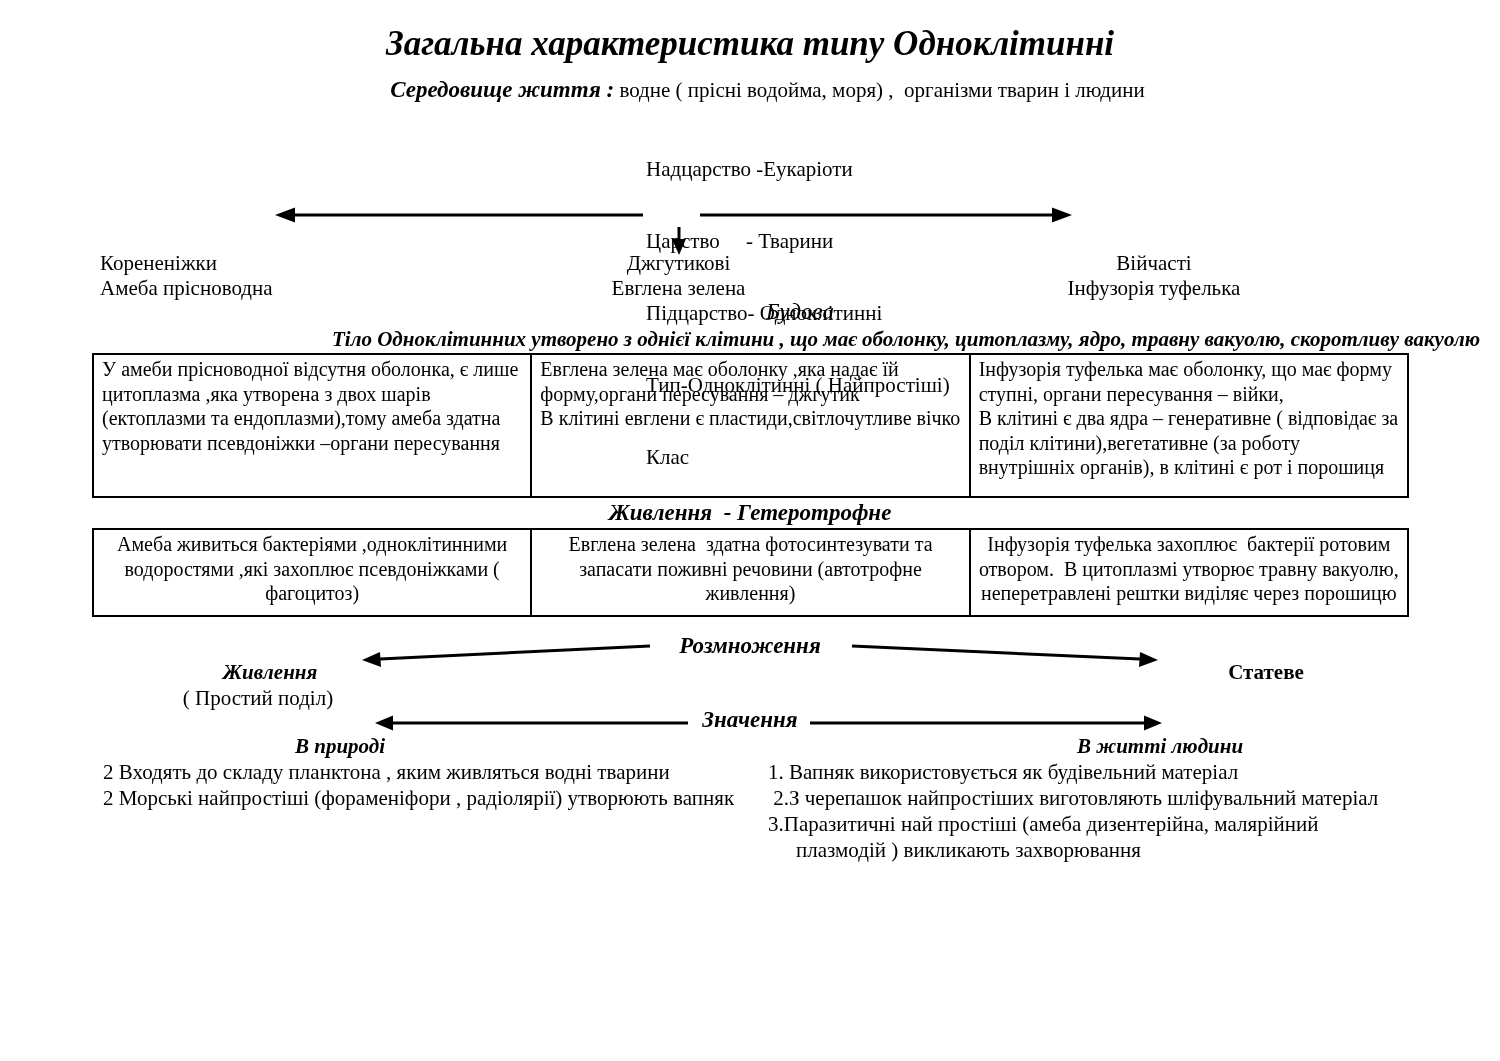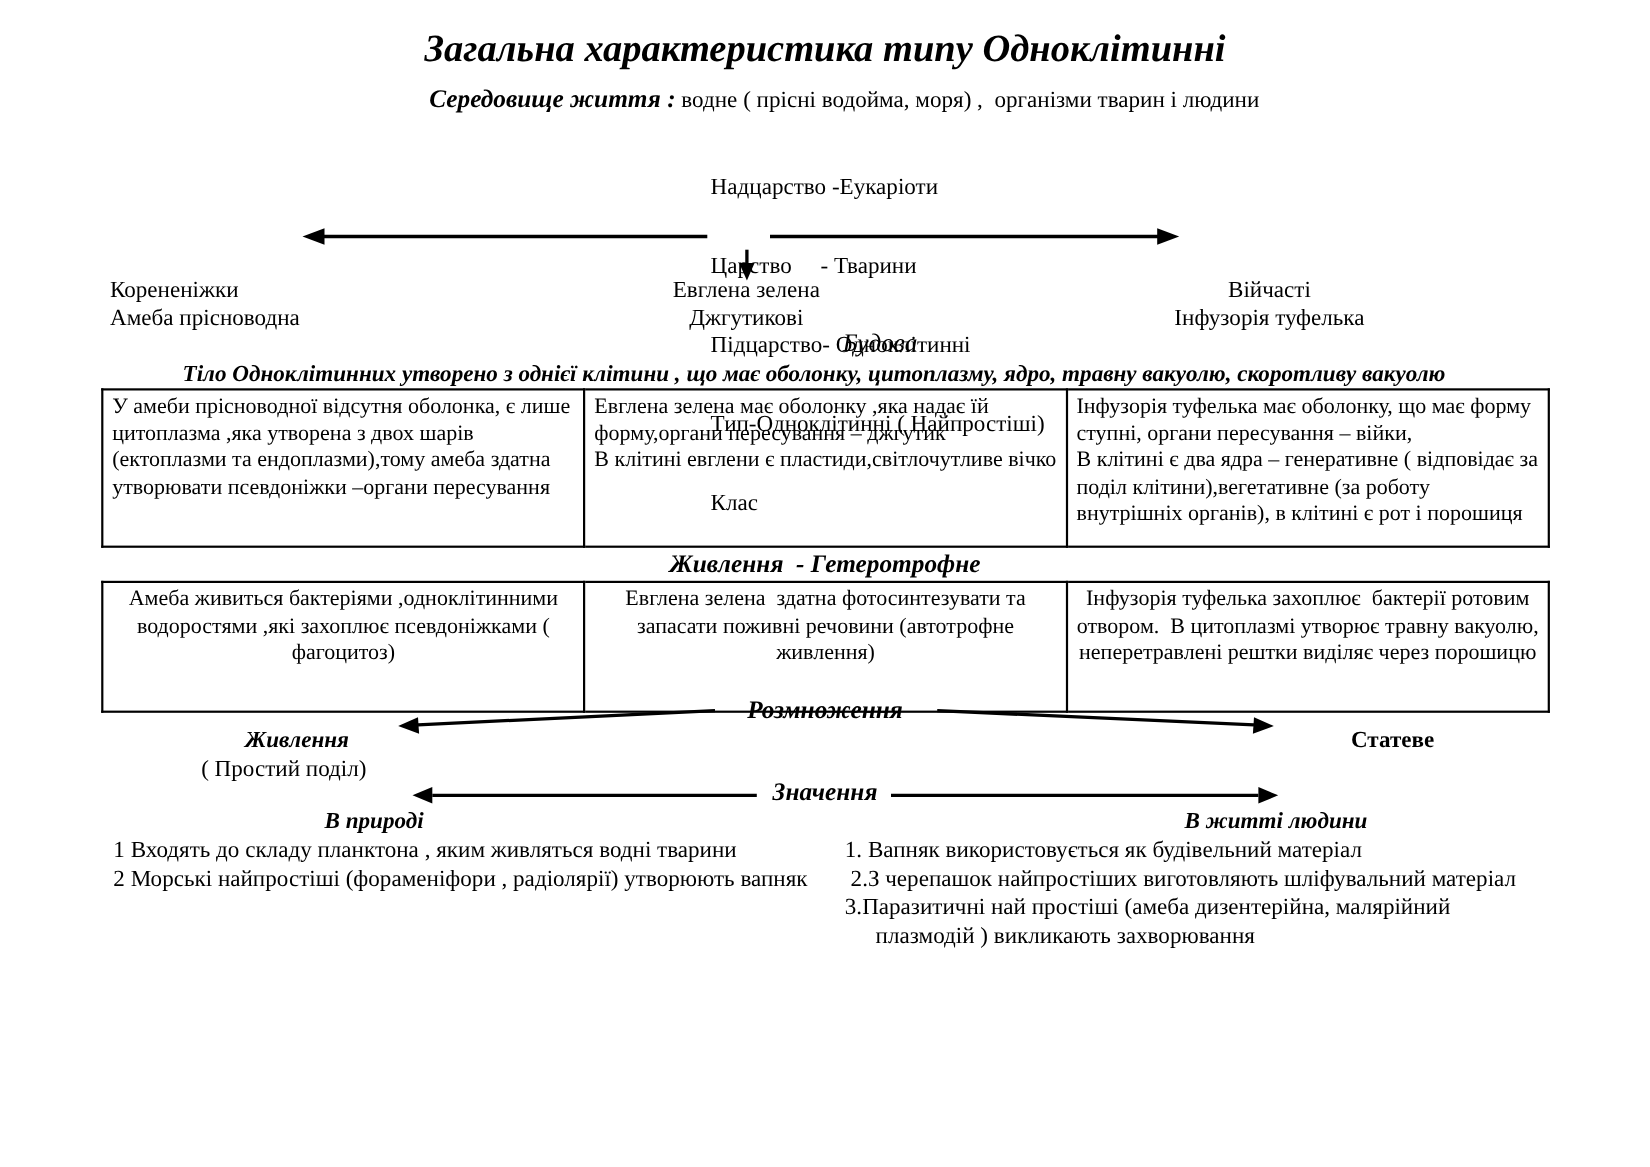--- a/index.html
+++ b/index.html
@@ -17,33 +17,33 @@
 
   .taxonomy{top:109px;left:646px;font-size:21px;line-height:24px;white-space:pre;}
   .taxonomy div{height:24px;}
 
   .cls-col{top:251px;font-size:21px;line-height:25px;}
   .cls-left{left:100px;width:260px;text-align:left;}
   .cls-mid{left:536px;width:285px;text-align:center;}
   .cls-right{left:1008px;width:292px;text-align:center;}
 
   .h-budova{top:299px;left:100px;width:1400px;font-size:23px;font-weight:normal;font-style:italic;}
-  .h-intro{top:327px;left:0;width:1480px;font-size:21px;font-weight:bold;font-style:italic;}
+  .h-intro{top:327px;left:0;width:1480px;font-size:21px;font-weight:bold;font-style:italic;text-align:right;}
   .h-zhyv{top:500px;left:0;width:1500px;font-size:23px;font-weight:bold;font-style:italic;}
   .h-rozm{top:633px;left:0;width:1500px;font-size:23px;font-weight:bold;font-style:italic;}
   .h-znach{top:707px;left:0;width:1500px;font-size:23px;font-weight:bold;font-style:italic;}
 
   table.grid{border-collapse:collapse;table-layout:fixed;position:absolute;left:92px;width:1317px;}
   table.grid td{
     border:2px solid #000;vertical-align:top;
     font-size:20px;line-height:24.5px;padding:2px 8px 2px 8px;
     white-space:pre-wrap;
   }
   .t-structure{top:353px;height:145px;}
-  .t-nutrition{top:528px;height:120px;}
+  .t-nutrition{top:528px;height:89px;}
   .t-nutrition td{text-align:center;line-height:25px;}
 
   .nest{top:660px;left:170px;width:200px;font-size:21px;font-weight:bold;font-style:italic;}
   .prost{top:686px;left:158px;width:200px;font-size:21px;}
   .stat{top:660px;left:1166px;width:200px;font-size:21px;font-weight:bold;}
 
   .vpryr{top:734px;left:240px;width:200px;font-size:21px;font-weight:bold;font-style:italic;}
   .vzhyt{top:734px;left:1035px;width:250px;font-size:21px;font-weight:bold;font-style:italic;}
 
   .list{font-size:21px;line-height:26px;}
@@ -99,22 +99,22 @@
     <line x1="810" y1="723" x2="1144" y2="723"></line>
     <polygon points="1162,723 1144,715.5 1144,730.5"></polygon>
   </g>
 </svg>
 
 <div class="abs cls-col cls-left">
   <div>Корененіжки</div>
   <div>Амеба прісноводна</div>
 </div>
 <div class="abs cls-col cls-mid">
+  <div>Джгутикові</div>
   <div>Евглена зелена</div>
-  <div>Джгутикові</div>
 </div>
 <div class="abs cls-col cls-right">
   <div>Війчасті</div>
   <div>Інфузорія туфелька</div>
 </div>
 
 <div class="abs h-budova ctr">Будова</div>
 <div class="abs h-intro ctr pre">Тіло Одноклітинних утворено з однієї клітини , що має оболонку, цитоплазму, ядро, травну вакуолю, скоротливу вакуолю</div>
 <table class="grid t-structure">
   <tbody>
@@ -142,21 +142,21 @@
 <div class="abs h-rozm ctr">Розмноження</div>
 <div class="abs nest ctr">Живлення</div>
 <div class="abs prost ctr">( Простий поділ)</div>
 <div class="abs stat ctr">Статеве</div>
 
 <div class="abs h-znach ctr">Значення</div>
 <div class="abs vpryr ctr">В природі</div>
 <div class="abs vzhyt ctr">В житті людини</div>
 
 <div class="abs list list-nature">
-  <div class="item">1 Входять до складу планктона , яким живляться водні тварини</div>
+  <div class="item">2 Входять до складу планктона , яким живляться водні тварини</div>
   <div class="item">2 Морські найпростіші (фораменіфори , радіолярії) утворюють вапняк</div>
 </div>
 <div class="abs list list-human">
   <div class="item">1. Вапняк використовується як будівельний матеріал</div>
   <div class="item"> 2.З черепашок найпростіших виготовляють шліфувальний матеріал</div>
   <div class="item">3.Паразитичні най простіші (амеба дизентерійна, малярійний
 плазмодій ) викликають захворювання</div>
 </div>
 
 </body></html>

